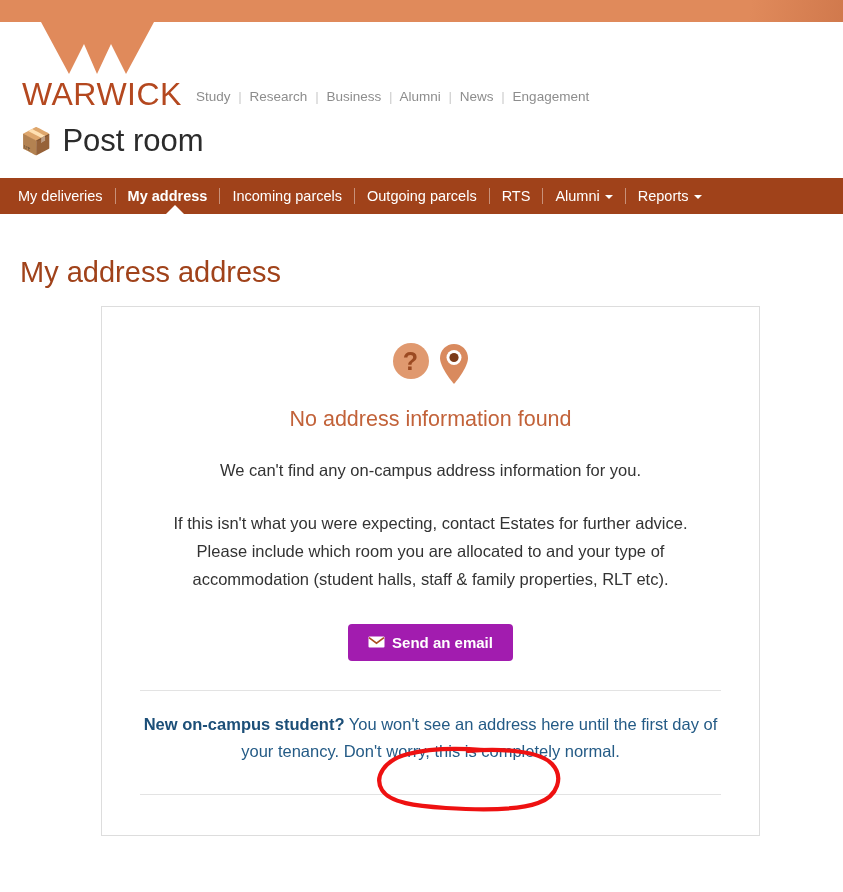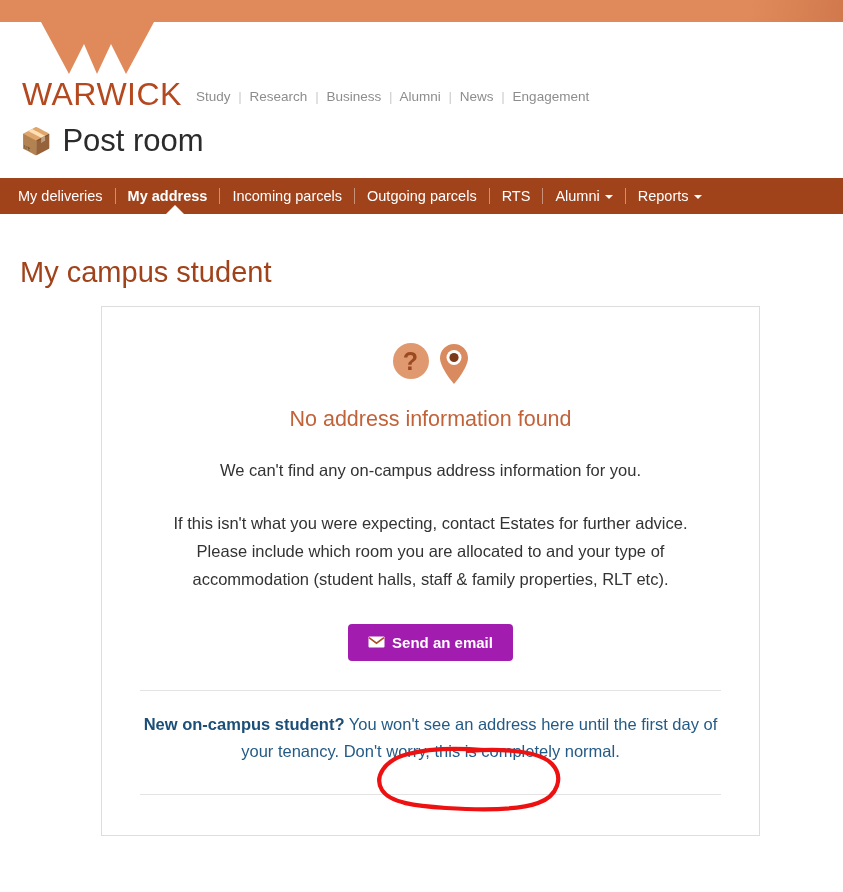--- a/index.html
+++ b/index.html
@@ -249,21 +249,21 @@
     </a>
     <span class="nav-sep"></span>
     <a class="nav-item">
       <span>Reports</span>
       <span class="caret"></span>
     </a>
   </div>
   <div class="active-notch"></div>
 </div>
 
-<h1 class="page-heading">My campus student</h1>
+<h1 class="page-heading">My address address</h1>
 
 <div class="card">
   <div class="card-body">
 
     <div class="icon-row">
       <div class="q-badge">?</div>
       <svg class="pin-icon" viewBox="0 0 30 42">
         <path d="M15 1 C7.3 1 1 7.3 1 15 C1 25 15 41 15 41 C15 41 29 25 29 15 C29 7.3 22.7 1 15 1 Z" fill="#d98a5e"></path>
         <circle cx="15" cy="14.5" r="7.5" fill="#ffffff"></circle>
         <circle cx="15" cy="14.5" r="4.6" fill="#7c3a18"></circle>

